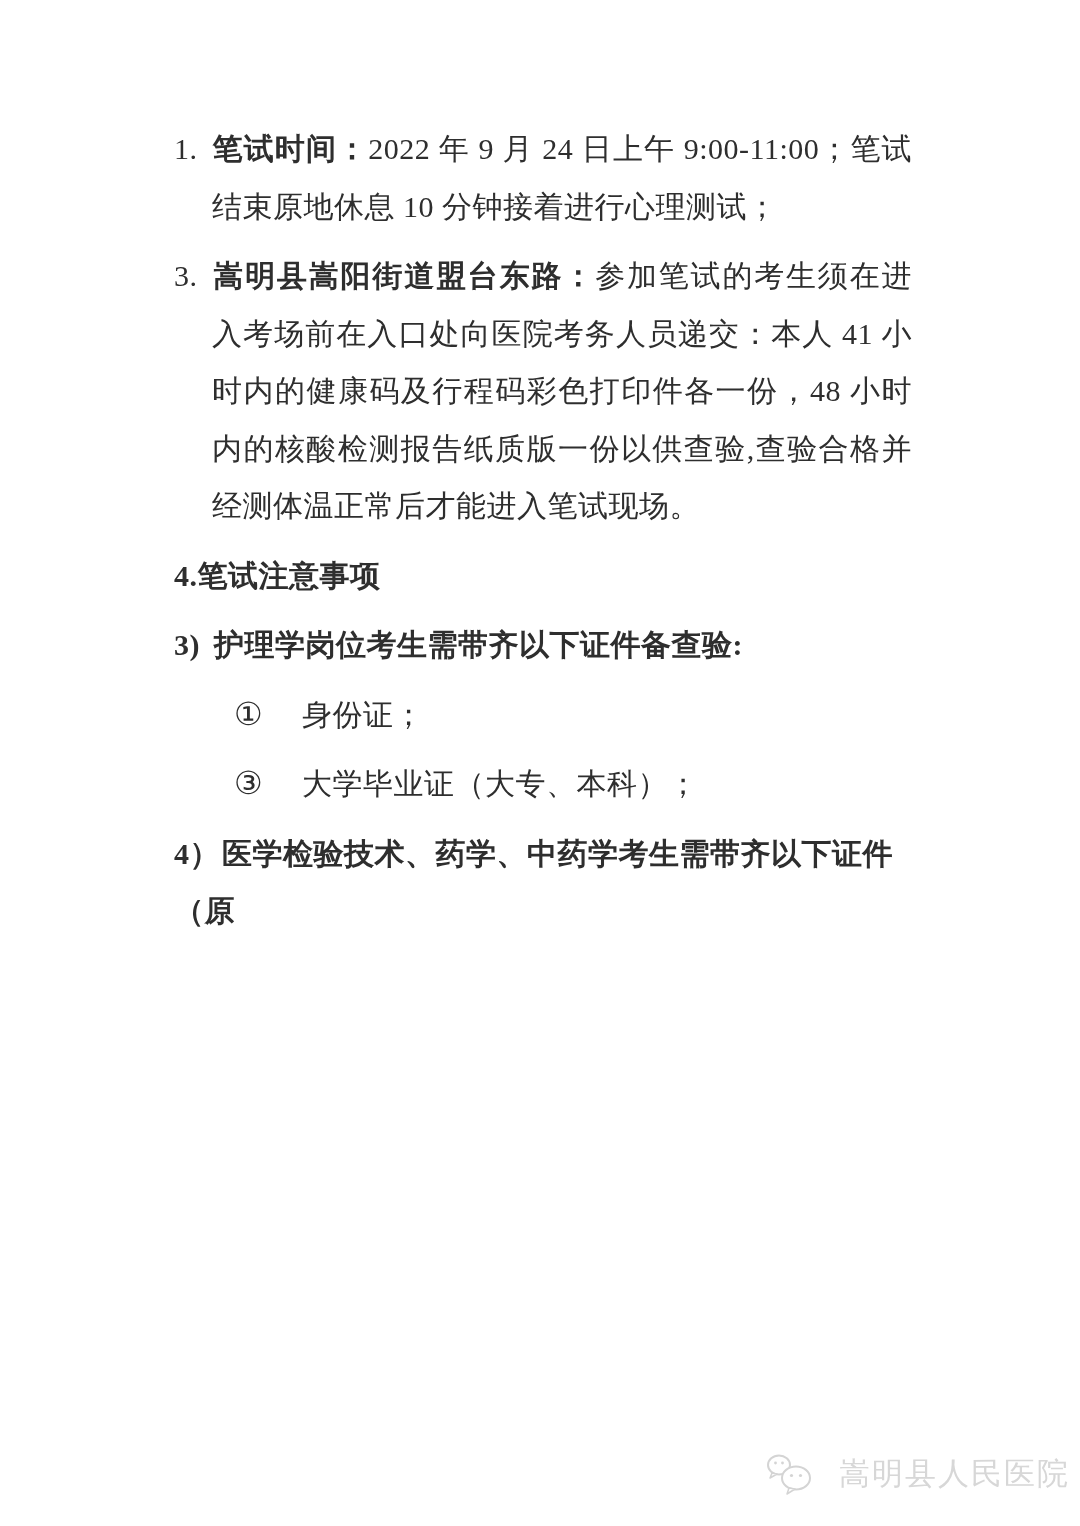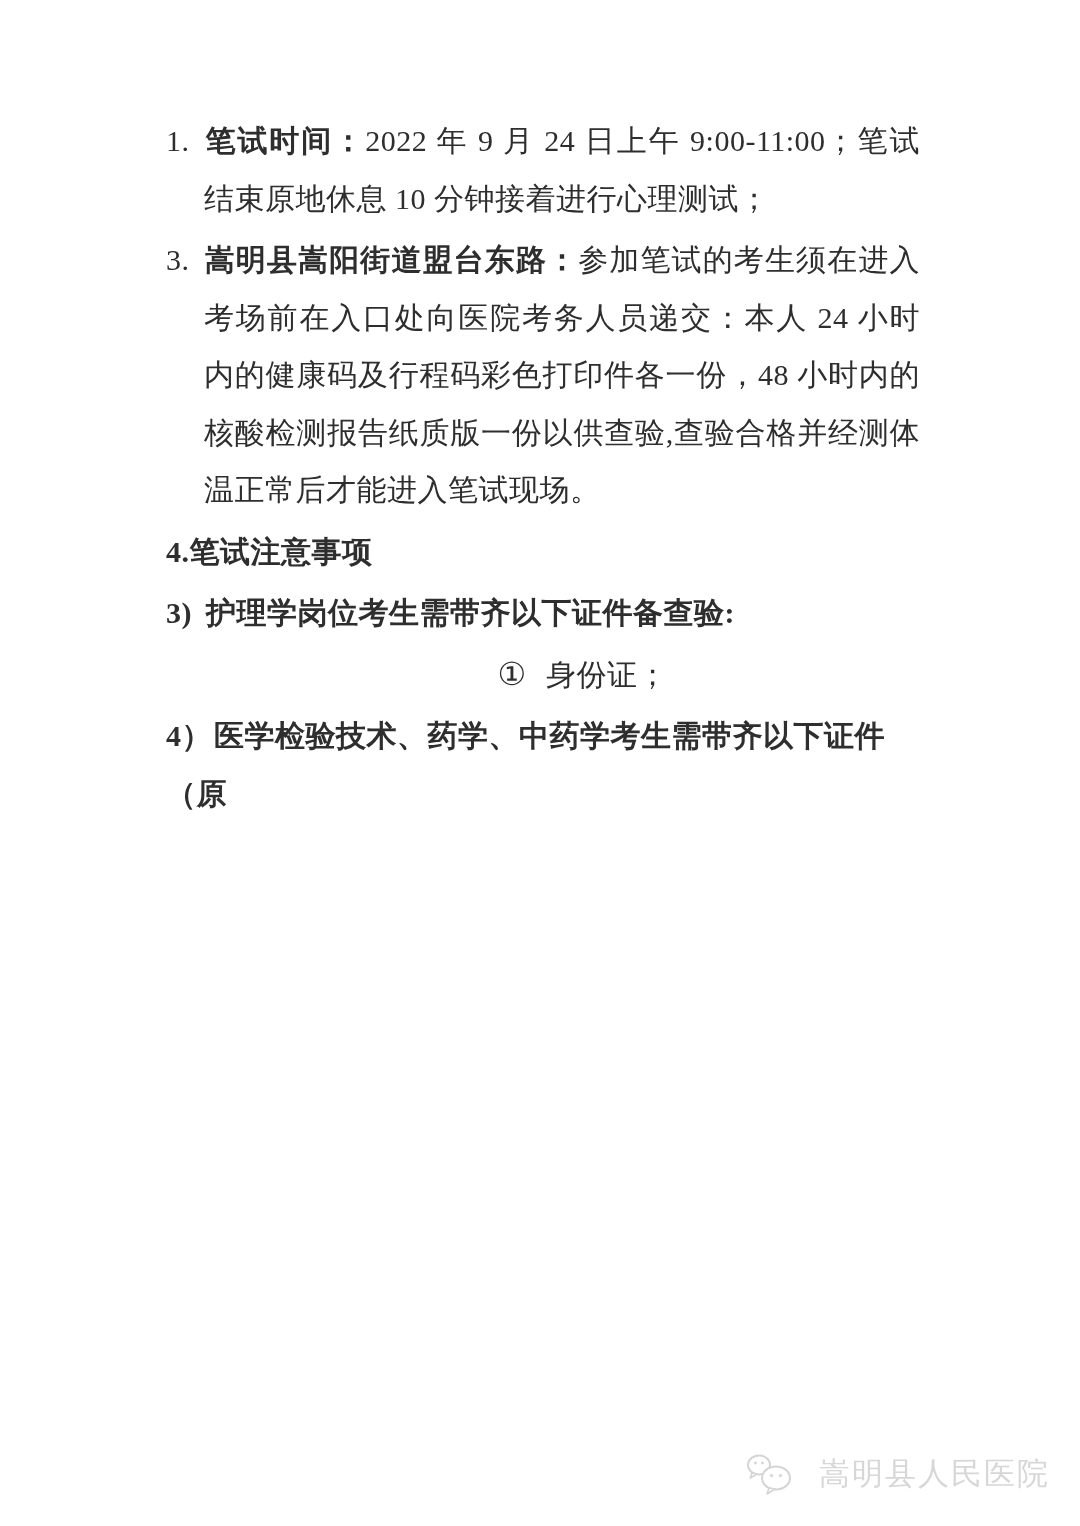--- a/index.html
+++ b/index.html
@@ -21,21 +21,21 @@
   .content {
     position: absolute;
     left: 162px;
     top: 108px;
     width: 762px;
     font-size: 30px;
     line-height: 57.5px;
     text-align: justify;
     letter-spacing: 0.5px;
   }
-  .content p { margin: 4px; }
+  .content p { margin: 12px; }
   
   p.item {
     padding-left: 38px;
     text-indent: -38px;
   }
   p.item .marker {
     display: inline-block;
     width: 38px;
     text-indent: 0;
   }
@@ -48,37 +48,37 @@
   }
   p.note .marker {
     display: inline-block;
     width: 40px;
     text-indent: 0;
   }
   p.note.bold { font-weight: 700; }
   
   p.circ {
     padding-left: 60px;
-    text-align: center;
+    text-align: left;
   }
   p.circ .circ-marker {
     display: inline-block;
     width: 68px;
     font-size: 32px;
   }
   
   p.note4 { font-weight: 700; text-align: left; }
   p.note4 .marker4 {
     display: inline-block;
     width: 48px;
   }
   
   .watermark {
     position: absolute;
-    right: 30px;
+    right: 10px;
     bottom: 30px;
     display: flex;
     align-items: center;
     gap: 22px;
     color: #d7d7d7;
     font-size: 31px;
     letter-spacing: 2px;
     text-shadow: 1px 1px 0 #ffffff;
     user-select: none;
     justify-content: flex-end;
@@ -87,31 +87,32 @@
 </style>
 </head>
 <body>
 
 <div class="page">
   <div class="content">
 
     <p class="item"><span class="marker">1.</span><span class="label">笔试时间：</span><span>2022 年 9 月 24 日上午 9:00-11:00；笔试结束原地休息 10 分钟接着进行心理测试；</span></p>
 
 
-    <p class="item"><span class="marker">3.</span><span class="label">嵩明县嵩阳街道盟台东路：</span><span>参加笔试的考生须在进入考场前在入口处向医院考务人员递交：本人 24 小时内的健康码及行程码彩色打印件各一份，48 小时内的核酸检测报告纸质版一份以供查验,查验合格并经测体温正常后才能进入笔试现场。</span></p>
+    <p class="item"><span class="marker">3.</span><span class="label">嵩明县嵩阳街道盟台东路：</span><span>参加笔试的考生须在进入考场前在入口处向医院考务人员递交：本人 41 小时内的健康码及行程码彩色打印件各一份，48 小时内的核酸检测报告纸质版一份以供查验,查验合格并经测体温正常后才能进入笔试现场。</span></p>
 
     <p class="heading">4.笔试注意事项</p>
 
 
 
     <p class="note bold"><span class="marker">3)</span><span>护理学岗位考生需带齐以下证件备查验:</span></p>
 
     <p class="circ"><span class="circ-marker">①</span><span>身份证；</span></p>
 
 
+    <p class="circ"><span class="circ-marker">③</span><span>大学毕业证（大专、本科）；</span></p>
 
 
     <p class="note4"><span class="marker4">4）</span><span>医学检验技术、药学、中药学考生需带齐以下证件（原</span></p>
 
   </div>
 
   <div class="watermark">
     <span>
       <svg width="52" height="44" viewBox="0 0 52 44" fill="none" xmlns="http://www.w3.org/2000/svg">
 

